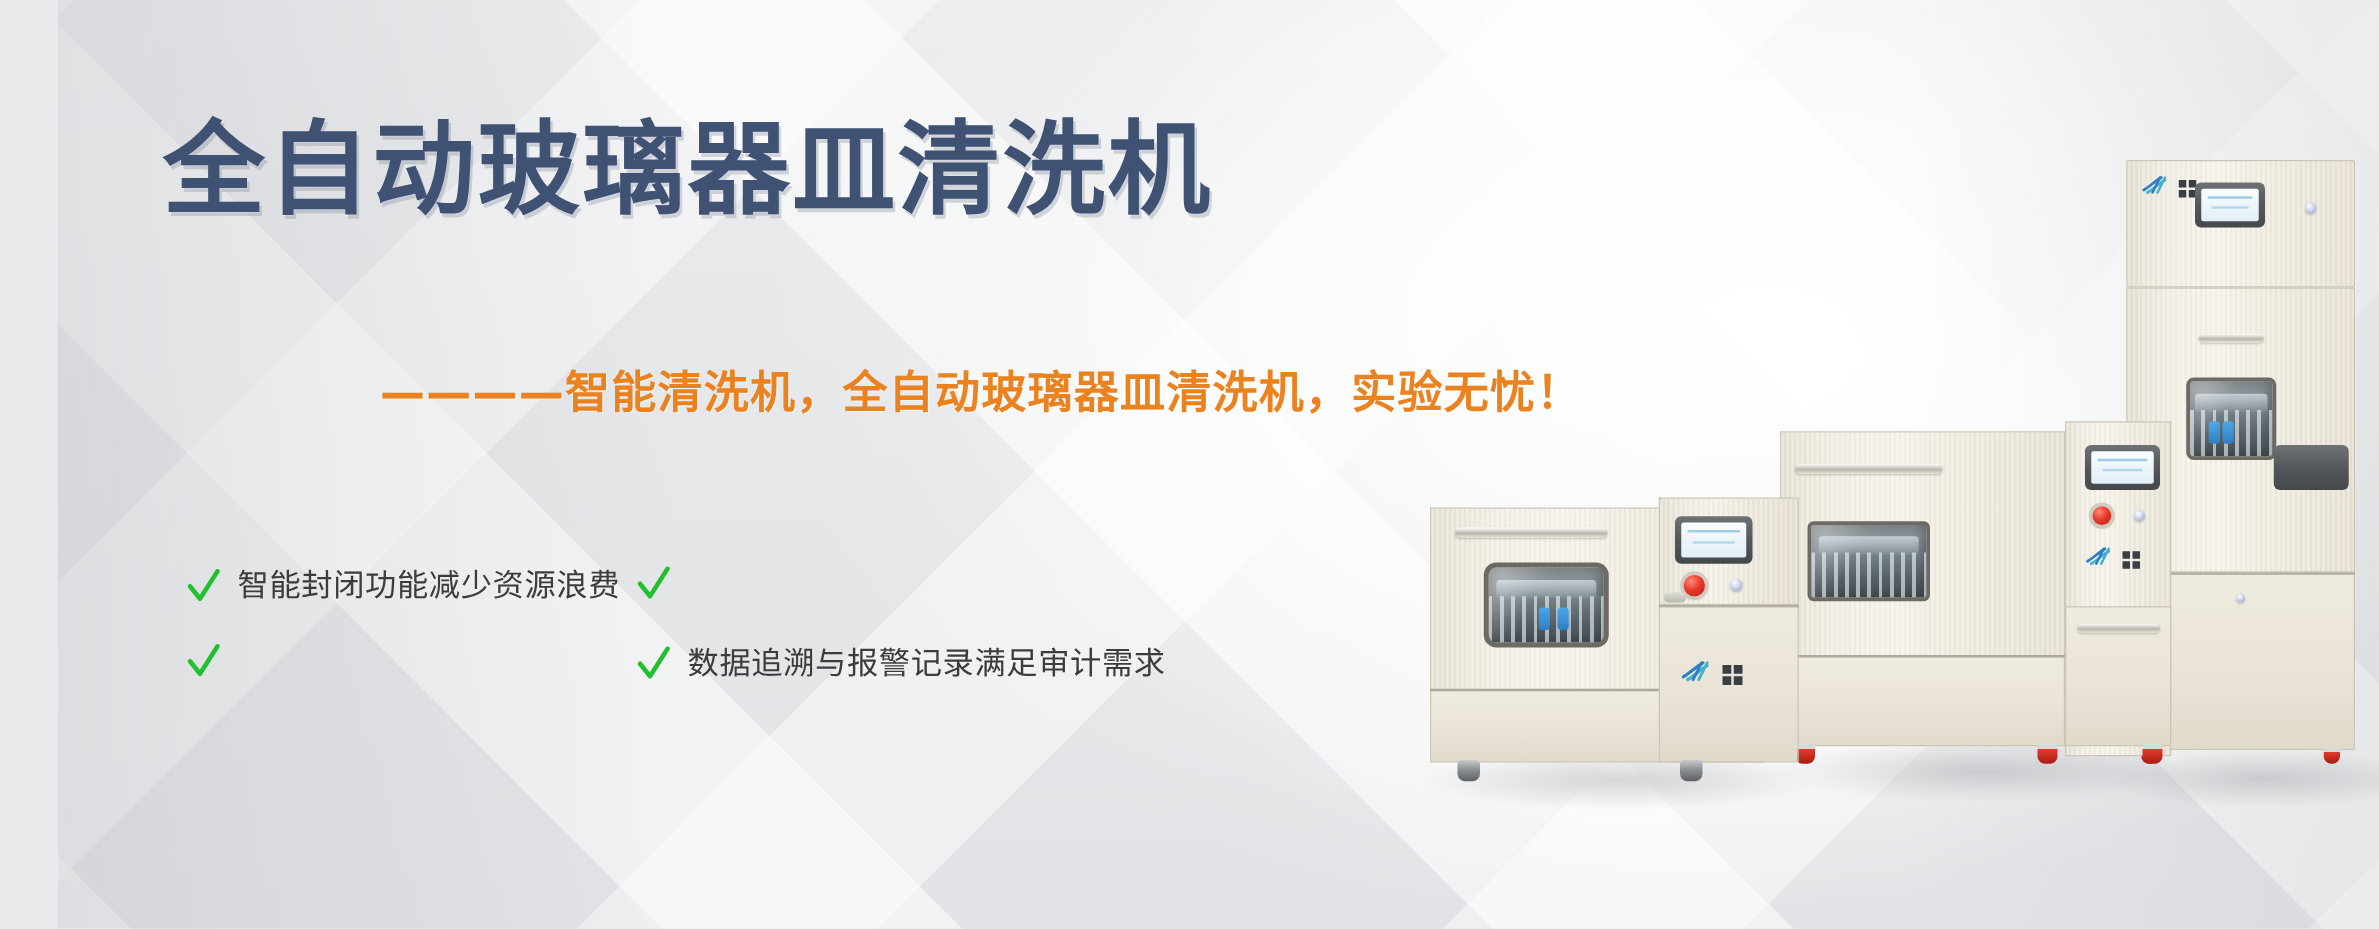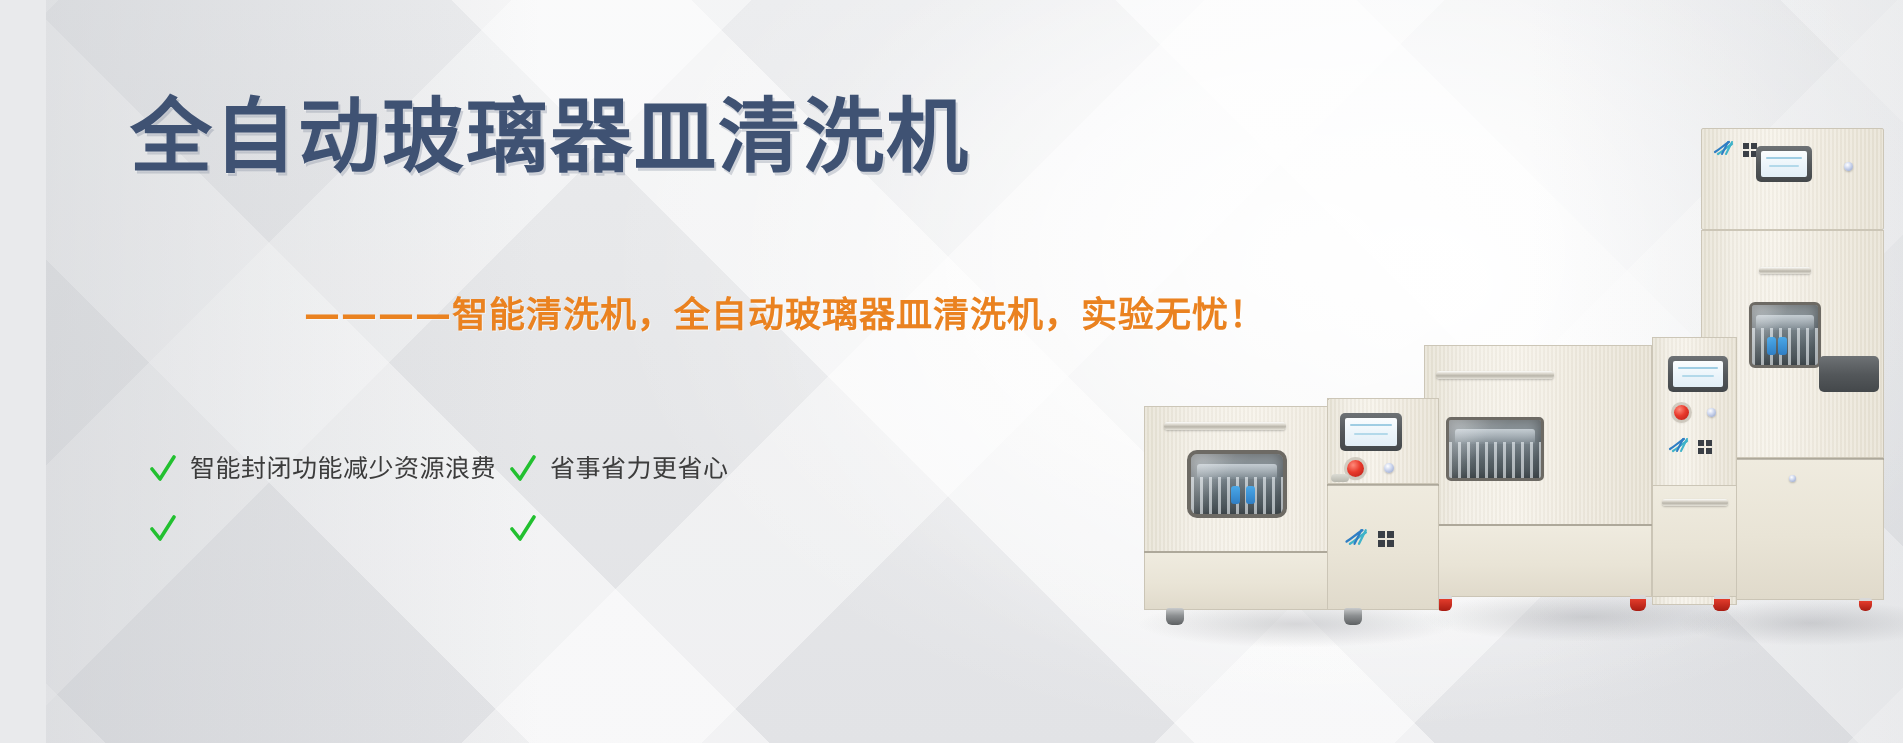--- a/index.html
+++ b/index.html
@@ -208,38 +208,38 @@
               </svg>
           </span>
           <span class="feat-text">智能封闭功能减少资源浪费</span>
         </div>
         <div class="feat col-b">
           <span class="check">
             <svg width="26" height="30" viewBox="0 0 26 30">
                 <path d="M2 15 L10 25 L24 3" fill="none" stroke="#22c030" stroke-width="3.6" stroke-linecap="round" stroke-linejoin="round"></path>
               </svg>
           </span>
-          <span class="feat-text">省事省力更省心</span>
         </div>
       </div>
 
       <div class="feat-row">
         <div class="feat col-a">
           <span class="check">
             <svg width="26" height="30" viewBox="0 0 26 30">
                 <path d="M2 15 L10 25 L24 3" fill="none" stroke="#22c030" stroke-width="3.6" stroke-linecap="round" stroke-linejoin="round"></path>
               </svg>
           </span>
         </div>
         <div class="feat col-b">
           <span class="check">
             <svg width="26" height="30" viewBox="0 0 26 30">
                 <path d="M2 15 L10 25 L24 3" fill="none" stroke="#22c030" stroke-width="3.6" stroke-linecap="round" stroke-linejoin="round"></path>
               </svg>
           </span>
+          <span class="feat-text">数据追溯与报警记录满足审计需求</span>
         </div>
       </div>
 
     </div>
   </div>
 
   <div class="machines">
 
     <div class="shadow-pad" style="left:1090px;top:600px;width:320px;height:48px;"></div>
     <div class="shadow-pad" style="left:1375px;top:592px;width:330px;height:50px;"></div>

